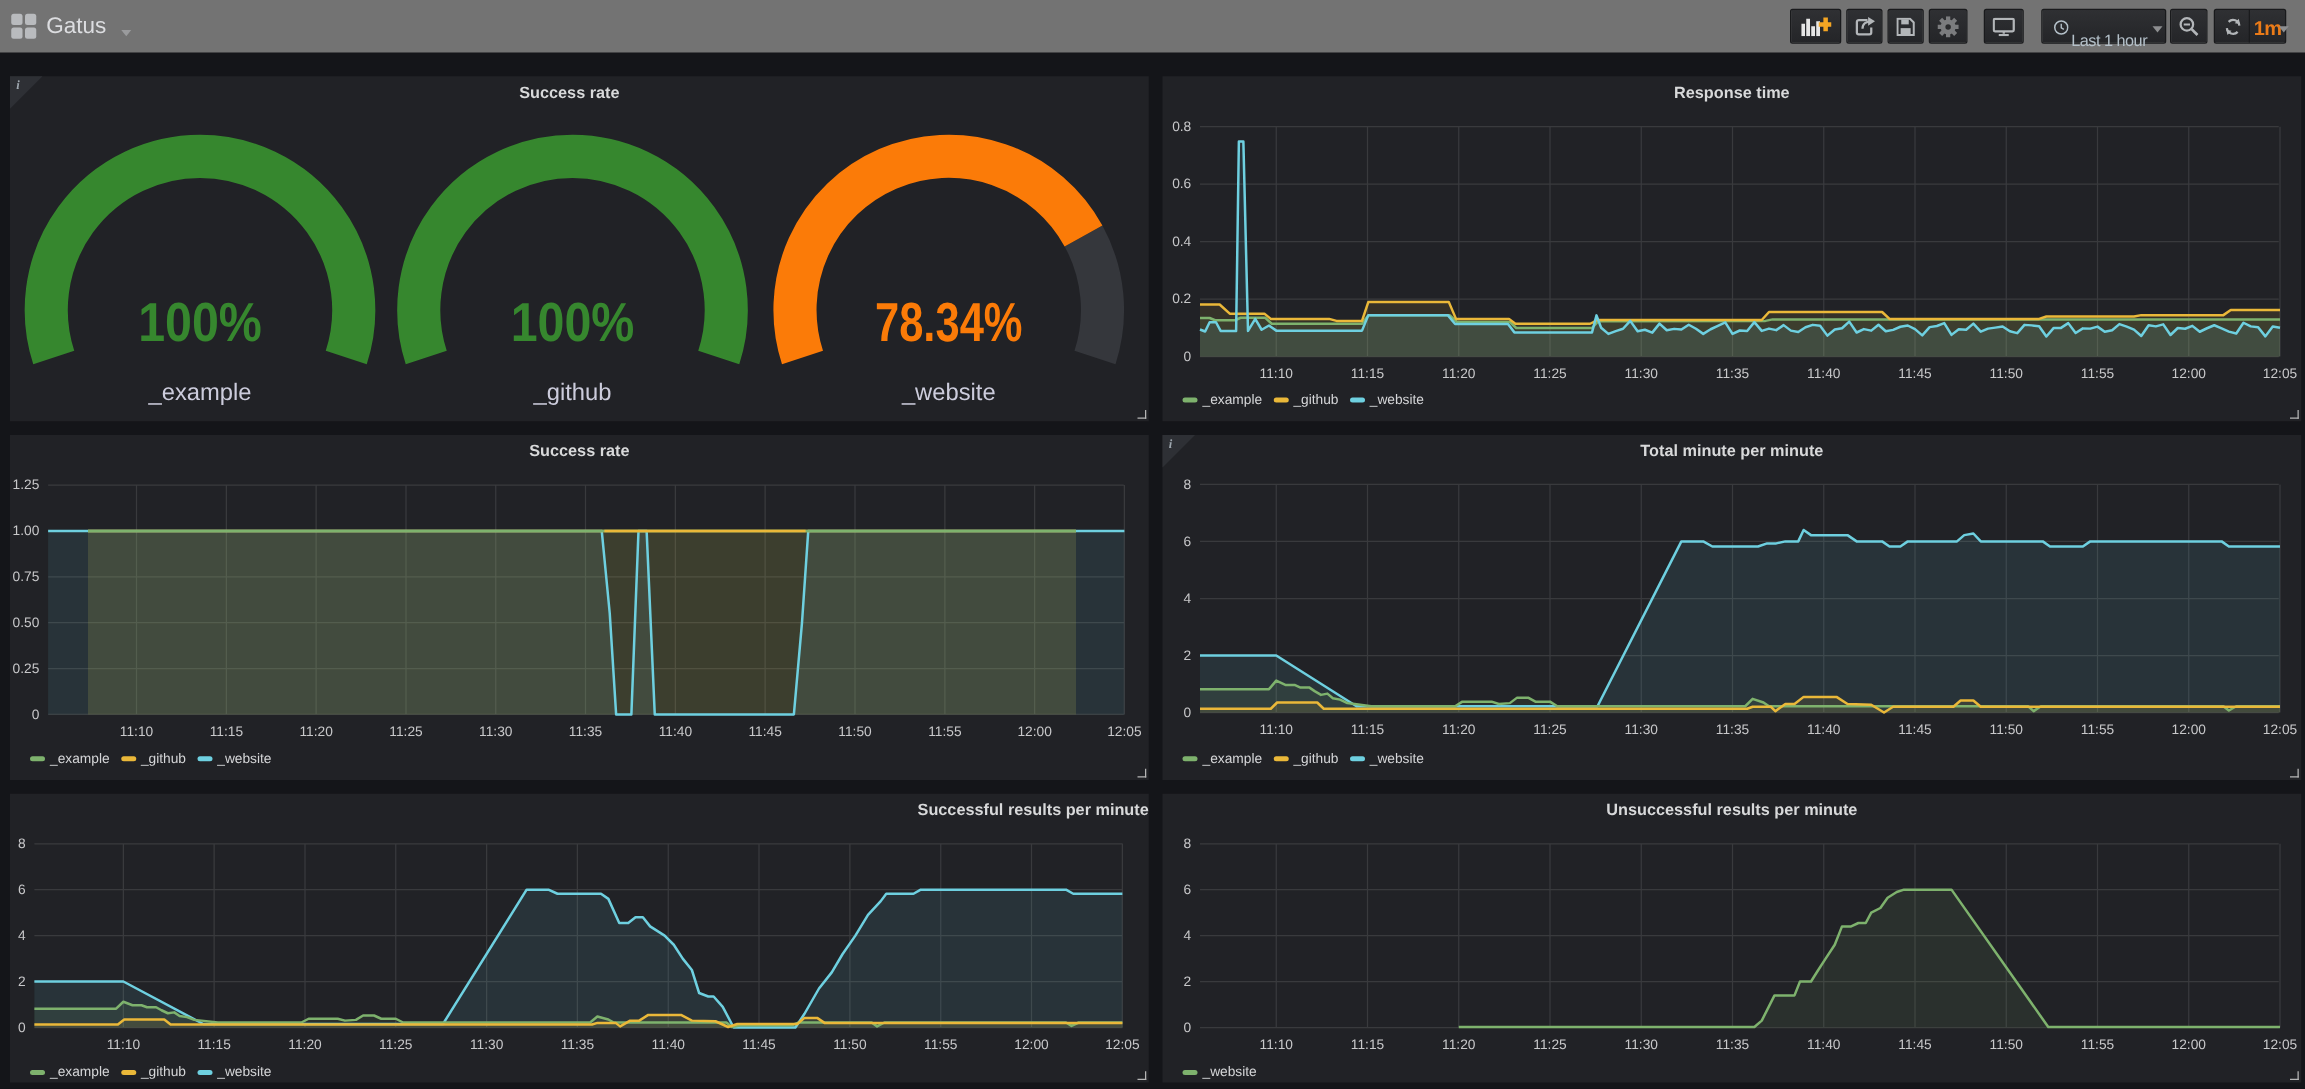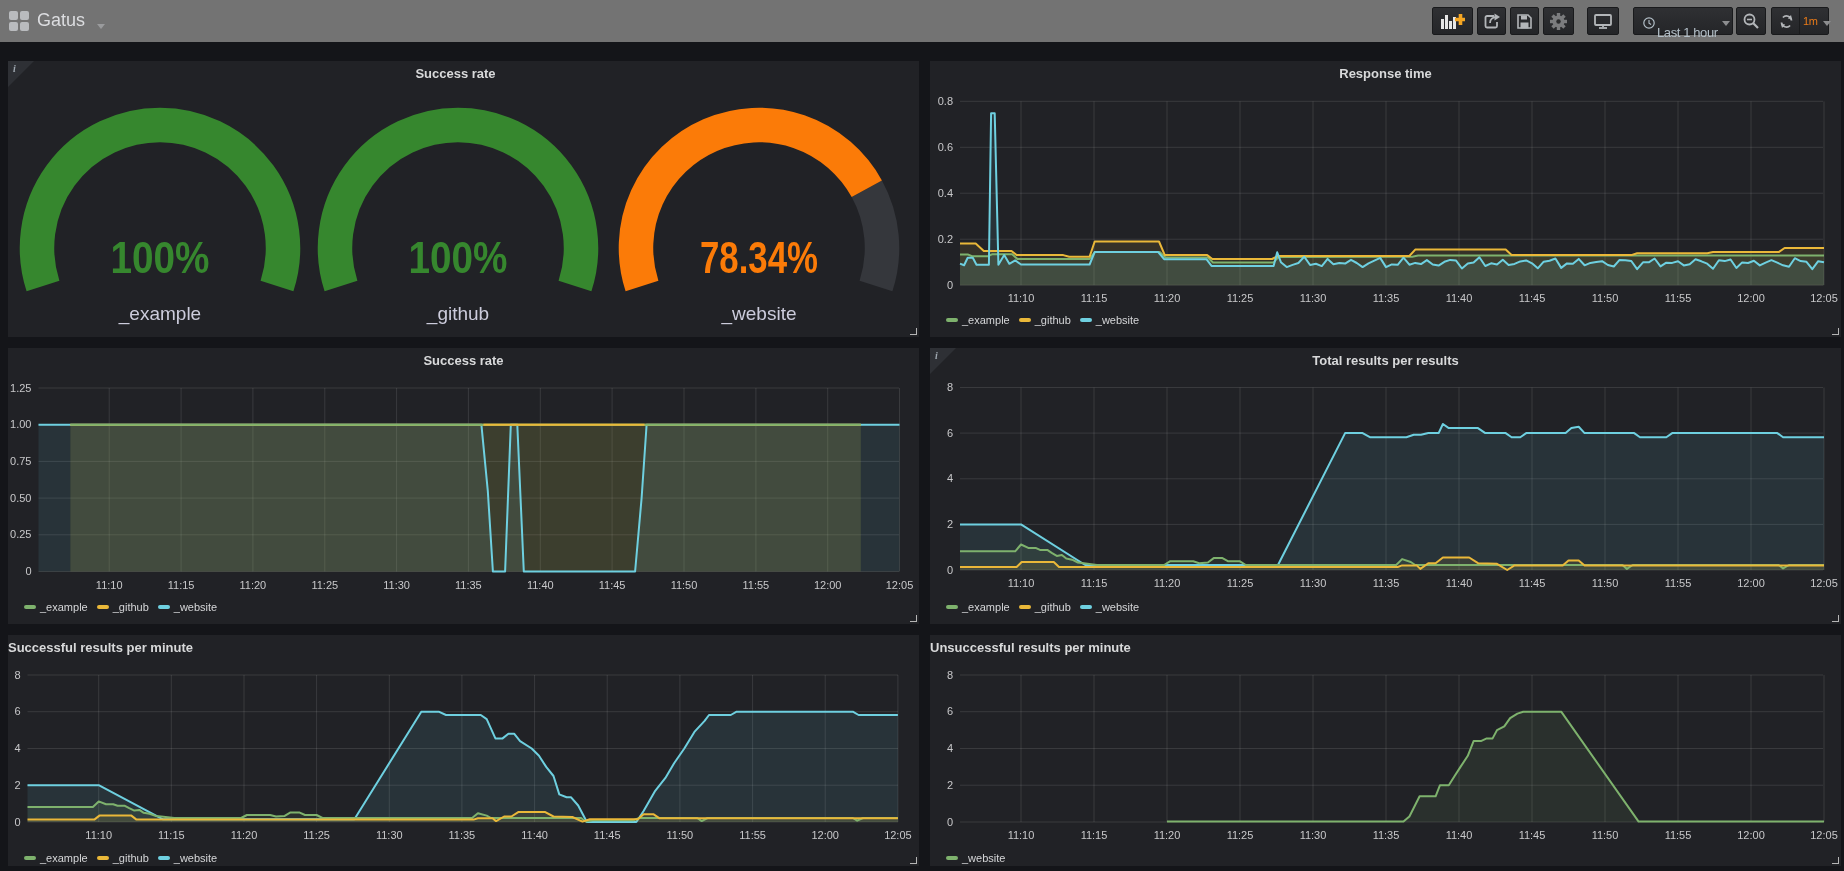--- a/index.html
+++ b/index.html
@@ -74,21 +74,21 @@
         </svg>
       </div>
       <div style="position:absolute;left:1771px;top:7px;width:58px;height:28px;background:linear-gradient(#2f3033,#242528);border:1px solid #191a1c;border-radius:2px;box-sizing:border-box">
         <div style="position:absolute;left:7px;top:6px"><svg width="15" height="15">
             <path d="M2.5 8.5a5 5 0 0 0 8.6 3" stroke="#b3b6b9" stroke-width="1.8" fill="none"></path>
             <path d="M12.5 6.5a5 5 0 0 0-8.6-3" stroke="#b3b6b9" stroke-width="1.8" fill="none"></path>
             <path d="M12 1l1 4.2-4.2-.7z" fill="#b3b6b9"></path>
             <path d="M3 14l-1-4.2 4.2.7z" fill="#b3b6b9"></path>
           </svg></div>
         <div style="position:absolute;left:27px;top:0;width:1px;height:26px;background:#1a1b1d"></div>
-        <div style="position:absolute;left:31px;top:7px;font-size:11px;letter-spacing:-0.4px;font-weight:normal;color:#eb7b18">1m</div>
+        <div style="position:absolute;left:31px;top:7px;font-size:16px;letter-spacing:-0.4px;font-weight:bold;color:#eb7b18">1m</div>
         <div style="position:absolute;left:51px;top:13px;width:0;height:0;border-left:4px solid transparent;border-right:4px solid transparent;border-top:5px solid #8d8e90"></div>
       </div>
     </div>
 <div style="position:absolute;left:8px;top:61px;width:911px;height:276px;background:#212226">
       <svg width="911" height="276" style="position:absolute;left:0;top:0">
         <path d="M35.0 225.0A123.0 123.0 0 1 1 269.0 225.0" stroke="#36872e" stroke-width="34.5" fill="none"></path>
         <text x="152" y="212" text-anchor="middle" font-family="Liberation Sans, sans-serif" font-size="44" font-weight="bold" fill="#36872e" textLength="99" lengthAdjust="spacingAndGlyphs">100%</text>
         <text x="152" y="259" text-anchor="middle" font-family="Liberation Sans, sans-serif" font-size="19" fill="#ccccdc">_example</text>
       </svg>
       <svg width="911" height="276" style="position:absolute;left:0;top:0">
@@ -213,21 +213,21 @@
         <text x="894.0" y="239.0" text-anchor="middle" font-family="Liberation Sans, sans-serif" font-size="11" fill="#c8c8ca">12:05</text>
       </svg>
       <div style="position:absolute;left:16px;top:252px;height:14px;display:flex;align-items:center;font-size:11px;color:#d5d6d8">
         <span style="display:inline-block;width:12px;height:4px;border-radius:2px;background:#7EB26D;margin-right:4px"></span>
         <span style="margin-right:9px">_example</span>
         <span style="display:inline-block;width:12px;height:4px;border-radius:2px;background:#EAB839;margin-right:4px"></span>
         <span style="margin-right:9px">_github</span>
         <span style="display:inline-block;width:12px;height:4px;border-radius:2px;background:#6ED0E0;margin-right:4px"></span>
         <span style="margin-right:9px">_website</span>
       </div>
-      <div style="position:absolute;left:0;top:5px;width:911px;text-align:center;font-size:13px;font-weight:bold;color:#d8d9da">Total results per results</div>
+      <div style="position:absolute;left:0;top:5px;width:911px;text-align:center;font-size:13px;font-weight:bold;color:#d8d9da">Total minute per minute</div>
       <div style="position:absolute;left:0;top:0;width:0;height:0;border-top:26px solid #2e3035;border-right:26px solid transparent"></div>
       <div style="position:absolute;left:5px;top:2px;font-size:10px;font-style:italic;font-weight:bold;color:#9fa8b0;font-family:Liberation Serif,serif">i</div>
       <div style="position:absolute;right:2px;bottom:2px;width:6px;height:6px;border-right:1.5px solid #b5b5b5;border-bottom:1.5px solid #b5b5b5"></div>
     </div>
 <div style="position:absolute;left:8px;top:635px;width:911px;height:231px;background:#212226">
       <svg width="911" height="231" style="position:absolute;left:0;top:0">
         <path d="M19.5 187.0H890.0M19.5 150.2H890.0M19.5 113.5H890.0M19.5 76.7H890.0M19.5 40.0H890.0M90.7 40.0V187.0M163.3 40.0V187.0M236.0 40.0V187.0M308.6 40.0V187.0M381.3 40.0V187.0M453.9 40.0V187.0M526.6 40.0V187.0M599.2 40.0V187.0M671.9 40.0V187.0M744.6 40.0V187.0M817.2 40.0V187.0M889.9 40.0V187.0" stroke="rgba(255,255,255,0.11)" fill="none" stroke-width="1"></path>
         <path d="M19.5 150.2L90.7 150.2L154.6 184.2L346.4 184.2L413.3 76.7L430.7 76.7L438.0 80.0L472.8 80.0L478.7 84.1L487.4 103.4L494.6 103.4L500.4 98.8L506.3 98.8L512.1 106.1L523.7 113.5L531.0 120.8L538.2 131.9L545.5 141.0L551.3 159.4L558.6 162.2L562.9 162.2L570.2 170.5L578.9 187.0L628.3 187.0L635.6 176.0L647.2 155.8L657.4 142.9L666.1 128.2L676.3 113.5L686.4 96.9L696.6 85.9L701.0 80.0L722.8 80.0L728.6 76.7L844.8 76.7L850.6 80.0L889.9 80.0L889.9 187.0L19.5 187.0Z" fill="rgba(110,208,224,0.1)" stroke="none"></path>
         <path d="M19.5 171.9L84.9 171.9L90.7 166.4L98.0 169.2L105.2 169.2L109.6 170.8L116.9 170.8L121.2 173.2L126.3 175.6L131.4 174.9L135.7 177.8L141.6 178.7L147.4 180.9L153.2 181.5L166.3 183.0L233.1 183.0L238.9 180.0L262.2 180.0L268.0 181.5L276.7 180.9L282.5 177.4L291.2 177.4L297.0 180.0L308.6 180.0L314.5 183.0L464.1 183.0L469.9 178.2L478.7 180.6L483.0 183.0L573.1 183.0L577.5 186.6L584.7 185.2L625.4 185.2L631.2 183.0L689.3 183.0L693.7 186.1L699.5 183.0L844.8 183.0L849.2 185.7L855.0 183.0L889.9 183.0L889.9 187.0L19.5 187.0Z" fill="rgba(126,178,109,0.1)" stroke="none"></path>
         <path d="M19.5 184.6L86.3 184.6L91.4 180.6L123.4 180.6L128.5 184.6L465.6 184.6L469.9 183.3L484.5 183.3L488.1 186.1L496.1 181.5L503.4 181.5L510.6 176.9L536.8 176.9L545.5 181.5L564.4 182.0L574.5 186.6L581.8 184.2L629.8 184.2L635.6 179.3L645.7 179.3L651.6 183.3L889.9 183.3L889.9 187.0L19.5 187.0Z" fill="rgba(234,184,57,0.1)" stroke="none"></path>
@@ -253,21 +253,21 @@
         <text x="889.9" y="204.0" text-anchor="middle" font-family="Liberation Sans, sans-serif" font-size="11" fill="#c8c8ca">12:05</text>
       </svg>
       <div style="position:absolute;left:16px;top:216px;height:14px;display:flex;align-items:center;font-size:11px;color:#d5d6d8">
         <span style="display:inline-block;width:12px;height:4px;border-radius:2px;background:#7EB26D;margin-right:4px"></span>
         <span style="margin-right:9px">_example</span>
         <span style="display:inline-block;width:12px;height:4px;border-radius:2px;background:#EAB839;margin-right:4px"></span>
         <span style="margin-right:9px">_github</span>
         <span style="display:inline-block;width:12px;height:4px;border-radius:2px;background:#6ED0E0;margin-right:4px"></span>
         <span style="margin-right:9px">_website</span>
       </div>
-      <div style="position:absolute;left:0;top:5px;width:911px;text-align:left;font-size:13px;font-weight:bold;color:#d8d9da">Successful results per minute</div>
+      <div style="position:absolute;left:0;top:5px;width:911px;text-align:right;font-size:13px;font-weight:bold;color:#d8d9da">Successful results per minute</div>
       <div style="position:absolute;right:2px;bottom:2px;width:6px;height:6px;border-right:1.5px solid #b5b5b5;border-bottom:1.5px solid #b5b5b5"></div>
     </div>
 <div style="position:absolute;left:930px;top:635px;width:911px;height:231px;background:#212226">
       <svg width="911" height="231" style="position:absolute;left:0;top:0">
         <path d="M30.0 187.0H893.0M30.0 150.2H893.0M30.0 113.5H893.0M30.0 76.7H893.0M30.0 40.0H893.0M91.0 40.0V187.0M164.0 40.0V187.0M237.0 40.0V187.0M310.0 40.0V187.0M383.0 40.0V187.0M456.0 40.0V187.0M529.0 40.0V187.0M602.0 40.0V187.0M675.0 40.0V187.0M748.0 40.0V187.0M821.0 40.0V187.0M894.0 40.0V187.0" stroke="rgba(255,255,255,0.11)" fill="none" stroke-width="1"></path>
         <path d="M237.0 186.6L473.5 186.6L479.4 181.5L489.6 161.3L505.6 161.3L510.0 150.2L518.8 150.2L524.6 141.0L530.5 131.9L537.8 120.8L543.6 106.1L550.9 106.1L556.7 103.4L562.6 103.4L567.0 95.1L574.3 91.4L580.1 83.2L587.4 78.6L593.2 76.7L631.2 76.7L708.6 186.6L894.0 186.6L894.0 187.0L237.0 187.0Z" fill="rgba(126,178,109,0.1)" stroke="none"></path>
         <path d="M237.0 186.6L473.5 186.6L479.4 181.5L489.6 161.3L505.6 161.3L510.0 150.2L518.8 150.2L524.6 141.0L530.5 131.9L537.8 120.8L543.6 106.1L550.9 106.1L556.7 103.4L562.6 103.4L567.0 95.1L574.3 91.4L580.1 83.2L587.4 78.6L593.2 76.7L631.2 76.7L708.6 186.6L894.0 186.6" fill="none" stroke="#7EB26D" stroke-width="2" stroke-linejoin="round"></path>
         <text x="23.0" y="190.5" text-anchor="end" font-family="Liberation Sans, sans-serif" font-size="11" fill="#c8c8ca">0</text>
         <text x="23.0" y="153.7" text-anchor="end" font-family="Liberation Sans, sans-serif" font-size="11" fill="#c8c8ca">2</text>
         <text x="23.0" y="117.0" text-anchor="end" font-family="Liberation Sans, sans-serif" font-size="11" fill="#c8c8ca">4</text>
@@ -283,15 +283,15 @@
         <text x="602.0" y="204.0" text-anchor="middle" font-family="Liberation Sans, sans-serif" font-size="11" fill="#c8c8ca">11:45</text>
         <text x="675.0" y="204.0" text-anchor="middle" font-family="Liberation Sans, sans-serif" font-size="11" fill="#c8c8ca">11:50</text>
         <text x="748.0" y="204.0" text-anchor="middle" font-family="Liberation Sans, sans-serif" font-size="11" fill="#c8c8ca">11:55</text>
         <text x="821.0" y="204.0" text-anchor="middle" font-family="Liberation Sans, sans-serif" font-size="11" fill="#c8c8ca">12:00</text>
         <text x="894.0" y="204.0" text-anchor="middle" font-family="Liberation Sans, sans-serif" font-size="11" fill="#c8c8ca">12:05</text>
       </svg>
       <div style="position:absolute;left:16px;top:216px;height:14px;display:flex;align-items:center;font-size:11px;color:#d5d6d8">
         <span style="display:inline-block;width:12px;height:4px;border-radius:2px;background:#7EB26D;margin-right:4px"></span>
         <span style="margin-right:9px">_website</span>
       </div>
-      <div style="position:absolute;left:0;top:5px;width:911px;font-size:13px;font-weight:bold;color:#d8d9da">Unsuccessful results per minute</div>
+      <div style="position:absolute;left:0;top:5px;width:911px;text-align:center;font-size:13px;font-weight:bold;color:#d8d9da">Unsuccessful results per minute</div>
       <div style="position:absolute;right:2px;bottom:2px;width:6px;height:6px;border-right:1.5px solid #b5b5b5;border-bottom:1.5px solid #b5b5b5"></div>
     </div>
 </div>
 </body></html>

